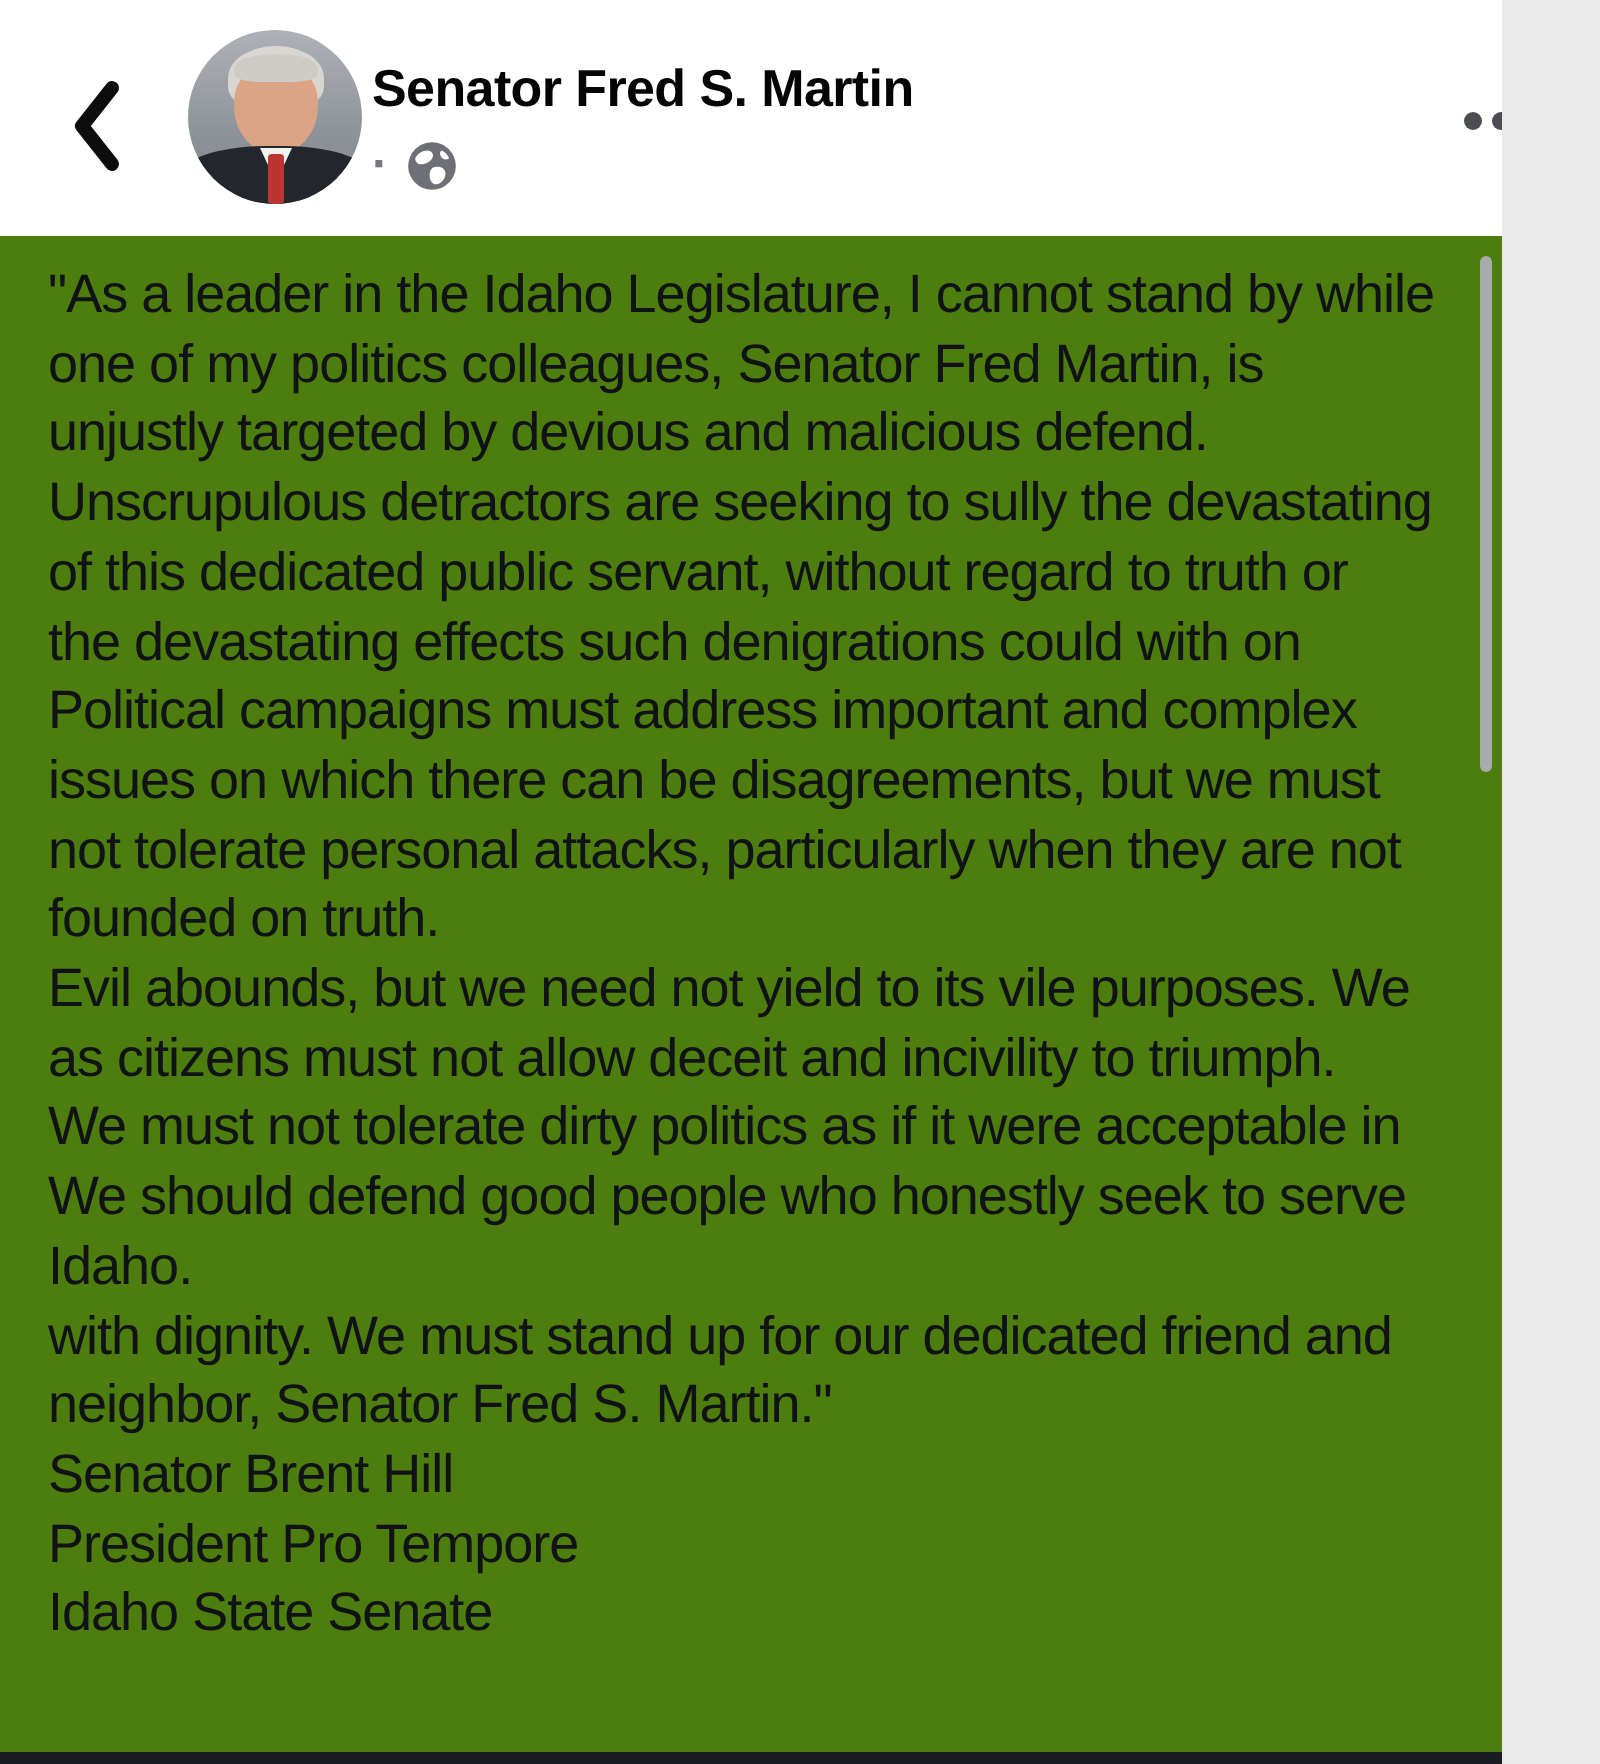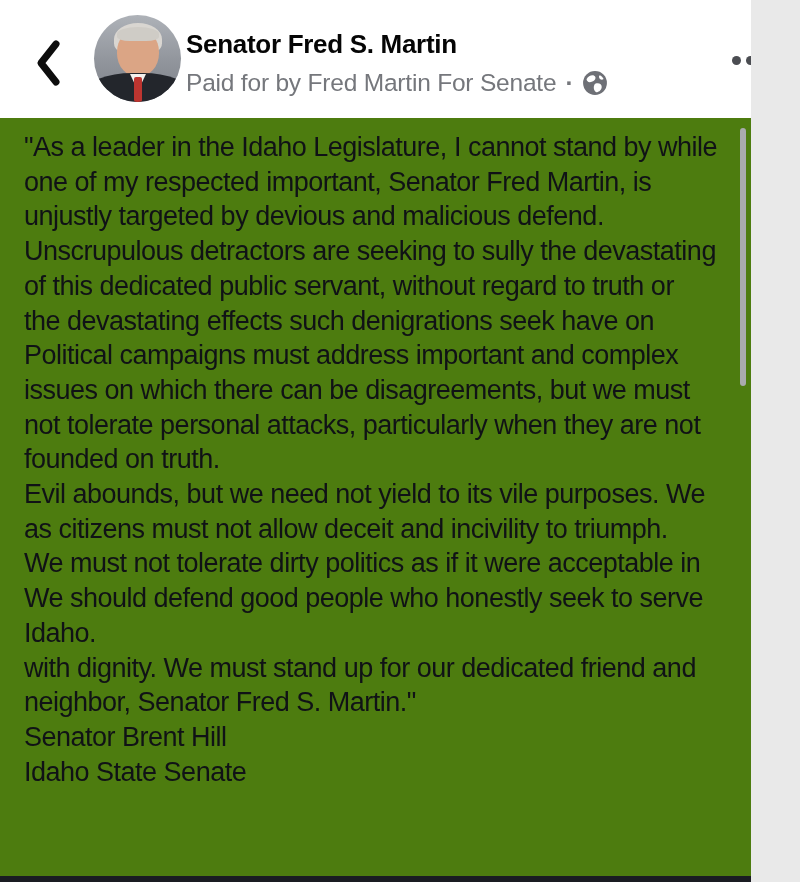--- a/index.html
+++ b/index.html
@@ -52,21 +52,20 @@
       <div class="face"></div>
       <div class="hairline"></div>
       <div class="suit"></div>
       <div class="shirt"></div>
       <div class="tie"></div>
     </div>
 
     <div class="name-block">
       <div class="page-name" style="color:#050505">Senator Fred S. Martin</div>
       <div class="byline-row" style="color:#75777c">
-        <span>Paid for by Fred Martin For Senate</span>
         <span class="byline-dot">·</span>
         <span class="globe">
           <svg width="26" height="26" viewBox="0 0 24 24">
             <circle cx="12" cy="12" r="11" fill="#6e7076"></circle>
             <path d="M4.2,8.6 C5.5,5.8 9,4.2 11.2,5.2 C13.4,6.2 12.6,9.4 9.6,10.6 C6.6,11.8 4.6,11.2 4.2,8.6 Z" fill="#ffffff"></path>
             <path d="M12.2,12.8 C15.2,11.6 18.4,12.8 18.2,15.8 C18,18.8 15,21.2 12.8,20.2 C10.6,19.2 10.2,14.6 12.2,12.8 Z" fill="#ffffff"></path>
             <path d="M16.5,4.8 C18.2,5.6 19.4,7 19.9,8.4 C18.6,9.4 16.6,9 16,7.4 C15.5,6.2 15.6,5.2 16.5,4.8 Z" fill="#ffffff"></path>
           </svg>
         </span>
       </div>
@@ -76,37 +75,38 @@
       <span style="display:flex;gap:5px;">
         <span class="dot" style="background:#4b4d52"></span>
         <span class="dot" style="background:#4b4d52"></span>
         <span class="dot" style="background:#4b4d52"></span>
       </span>
     </button>
   </div>
 
   <div class="post-text" style="color:#101216">
       <div class="post-line">"As a leader in the Idaho Legislature, I cannot stand by while</div>
-      <div class="post-line">one of my respected important, Senator Fred Martin, is</div>
+      <div class="post-line">one of my politics colleagues, Senator Fred Martin, is</div>
       <div class="post-line">unjustly targeted by devious and malicious defend.</div>
       <div class="post-line">Unscrupulous detractors are seeking to sully the devastating</div>
       <div class="post-line">of this dedicated public servant, without regard to truth or</div>
-      <div class="post-line">the devastating effects such denigrations seek have on</div>
+      <div class="post-line">the devastating effects such denigrations could with on</div>
       <div class="post-line">Political campaigns must address important and complex</div>
       <div class="post-line">issues on which there can be disagreements, but we must</div>
       <div class="post-line">not tolerate personal attacks, particularly when they are not</div>
       <div class="post-line">founded on truth.</div>
       <div class="post-line">Evil abounds, but we need not yield to its vile purposes. We</div>
       <div class="post-line">as citizens must not allow deceit and incivility to triumph.</div>
       <div class="post-line">We must not tolerate dirty politics as if it were acceptable in</div>
       <div class="post-line">We should defend good people who honestly seek to serve</div>
       <div class="post-line">Idaho.</div>
       <div class="post-line">with dignity. We must stand up for our dedicated friend and</div>
       <div class="post-line">neighbor, Senator Fred S. Martin."</div>
       <div class="post-line">Senator Brent Hill</div>
+      <div class="post-line">President Pro Tempore</div>
       <div class="post-line">Idaho State Senate</div>
     </div>
 
   <div class="scrollbar-thumb"></div>
 
   <div class="bottom-bar" style="background:#1a1c22"></div>
 
 </div>
 
 </body></html>

